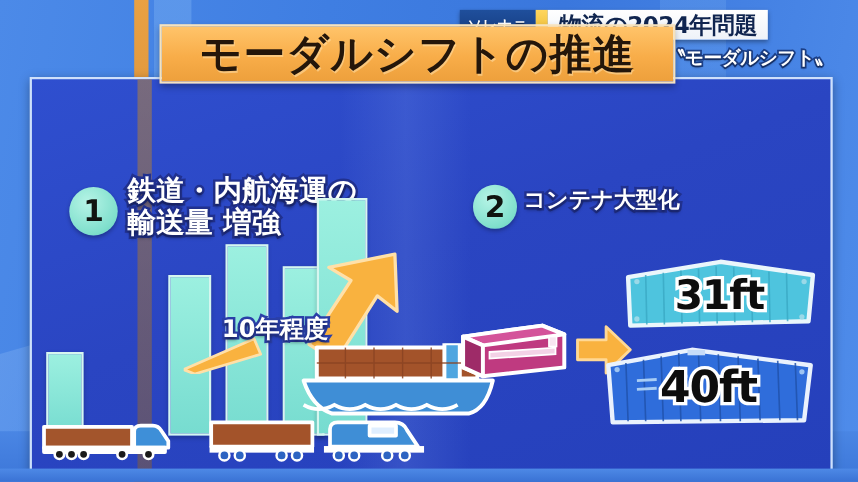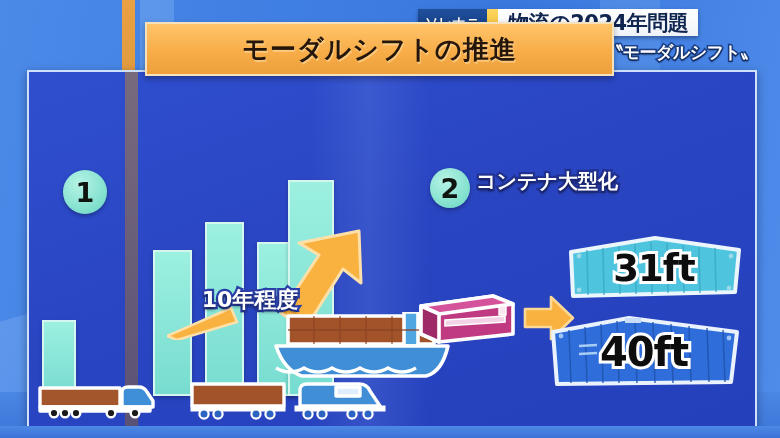--- a/index.html
+++ b/index.html
@@ -48,21 +48,21 @@
   .panel-sheen{position:absolute;left:280px;top:0;width:120px;height:356px;
     background:linear-gradient(90deg,rgba(255,255,255,0),rgba(150,185,255,.14),rgba(255,255,255,0));}
   .panel-stripe{position:absolute;left:96px;top:0;width:13px;height:356px;
     background:linear-gradient(180deg,rgba(180,130,60,.55),rgba(140,95,45,.5));}
 
   
   .titlebar{position:absolute;left:145px;top:22px;width:465px;height:50px;
     background:linear-gradient(180deg,#ffc46a 0%,#f8ad49 55%,#eda03c 100%);
     border:2px solid #f5e2bd;display:flex;align-items:center;justify-content:center;
     box-shadow:0 3px 6px rgba(0,0,0,.3);}
-  .titlebar span{font-size:26px;font-weight:700;color:#24160a;letter-spacing:1px;
+  .titlebar span{font-size:38px;font-weight:700;color:#24160a;letter-spacing:1px;
     text-shadow:1px 2px 0 rgba(255,224,170,.55);}
 
   
   .numcircle{position:absolute;border-radius:50%;
     background:radial-gradient(circle at 38% 32%,#b6f4e6,#7fdfcc 70%,#62c9b6 100%);
     display:flex;align-items:center;justify-content:center;
     box-shadow:0 2px 4px rgba(0,0,0,.3);}
   .numcircle span{font-size:27px;font-weight:700;color:#10140f;}
   #num1{left:63px;top:170px;width:44px;height:44px;}
   #num2{left:430px;top:168px;width:40px;height:40px;}
@@ -140,20 +140,24 @@
     <div class="panel-stripe"></div>
     <div class="panel-sheen"></div>
   </div>
 
   <div class="titlebar">
     <span>モーダルシフトの推進</span>
   </div>
 
   <div class="numcircle" id="num1">
     <span>1</span>
+  </div>
+  <div class="headtext" id="head1">
+    <div>鉄道・内航海運の</div>
+    <div>輸送量 増強</div>
   </div>
 
   <div class="bar" id="bar1"></div>
   <div class="bar" id="bar2"></div>
   <div class="bar" id="bar3"></div>
   <div class="bar" id="bar4"></div>
   <div class="bar" id="bar5"></div>
 
   <svg class="uparrow" viewBox="0 0 90 110">
     <polygon points="86,6 88,58 70,44 32,104 8,88 46,30 26,18" fill="#f9b23f" stroke="#ffe0a8" stroke-width="3" stroke-linejoin="round"></polygon>

